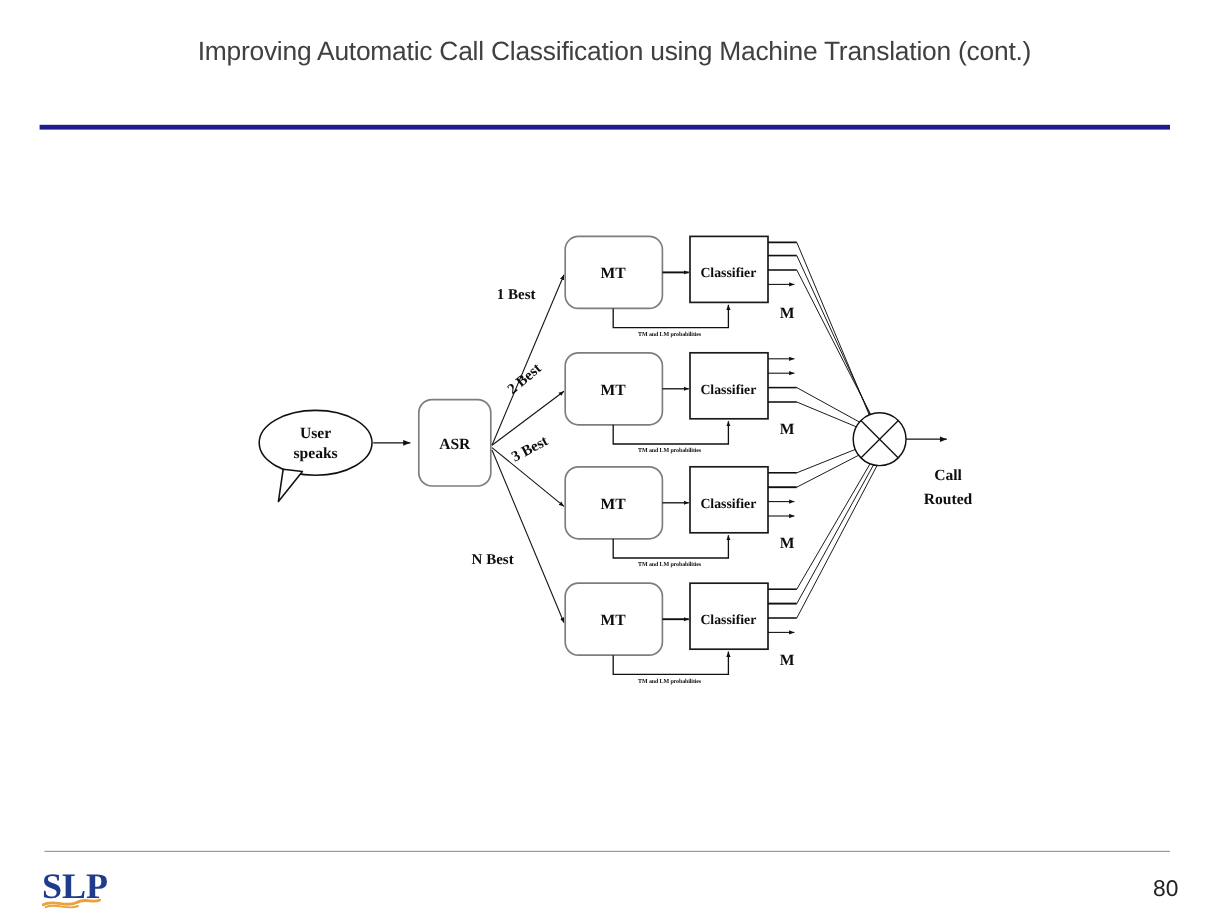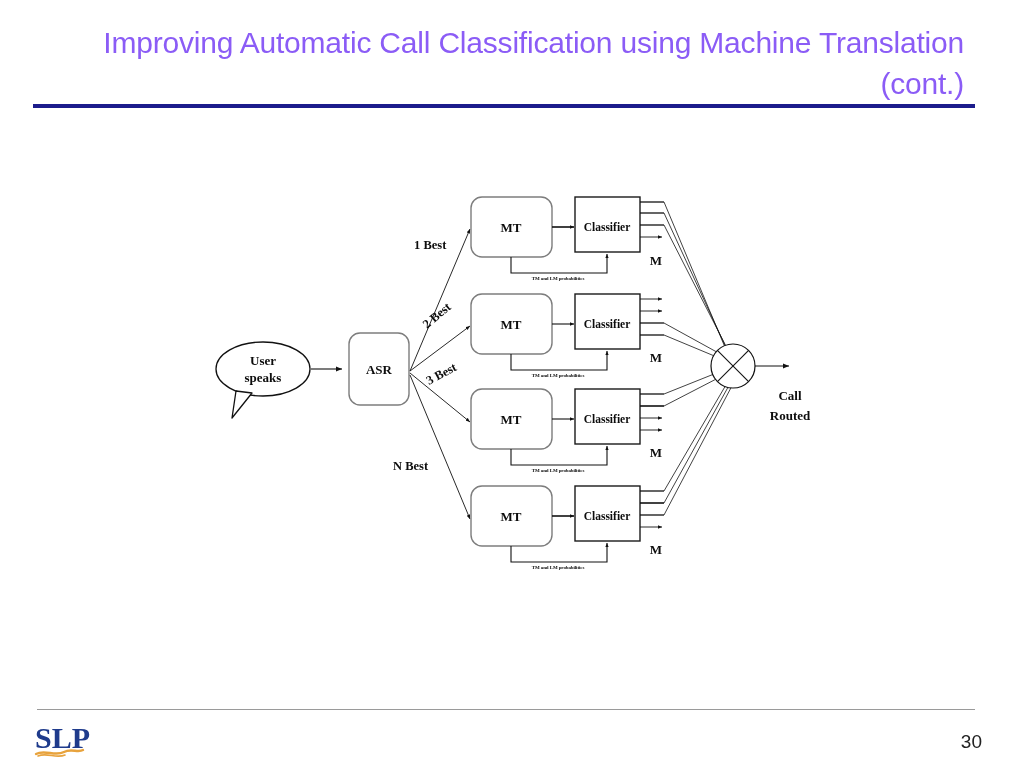--- a/index.html
+++ b/index.html
@@ -14,25 +14,25 @@
     overflow: hidden;
     font-family: "Liberation Sans", sans-serif;
   }
 
   
   #slide-title {
     position: absolute;
     left: 60px;
     top: 22px;
     width: 904px;
-    text-align: right;
+    text-align: center;
     font-family: "Liberation Sans", sans-serif;
-    font-size: 30px;
+    font-size: 22px;
     line-height: 41px;
-    color: #8b5cf6;
+    color: #404040;
     font-weight: normal;
     letter-spacing: -0.2px;
   }
 
   #title-rule {
     position: absolute;
     left: 33px;
     top: 104px;
     width: 942px;
     height: 4px;
@@ -277,13 +277,13 @@
 <div id="footer-rule"></div>
 
 <div id="footer-logo">
   <svg width="62" height="46" viewBox="0 0 62 46">
     <text x="2" y="31" style="font-family:'Liberation Serif', serif; font-size:30px; font-weight:bold; fill:#1f3b8c;">SLP</text>
     <path d="M3,37 C12,32 22,40 31,35 C38,31 45,36 50,33" fill="none" stroke="#e8a33d" stroke-width="2.4" stroke-linecap="round"></path>
     <path d="M5,39 C14,35 23,42 32,38" fill="none" stroke="#e8a33d" stroke-width="1.6" stroke-linecap="round"></path>
   </svg>
 </div>
 
-<div id="page-number">30</div>
+<div id="page-number">80</div>
 
 </body></html>

